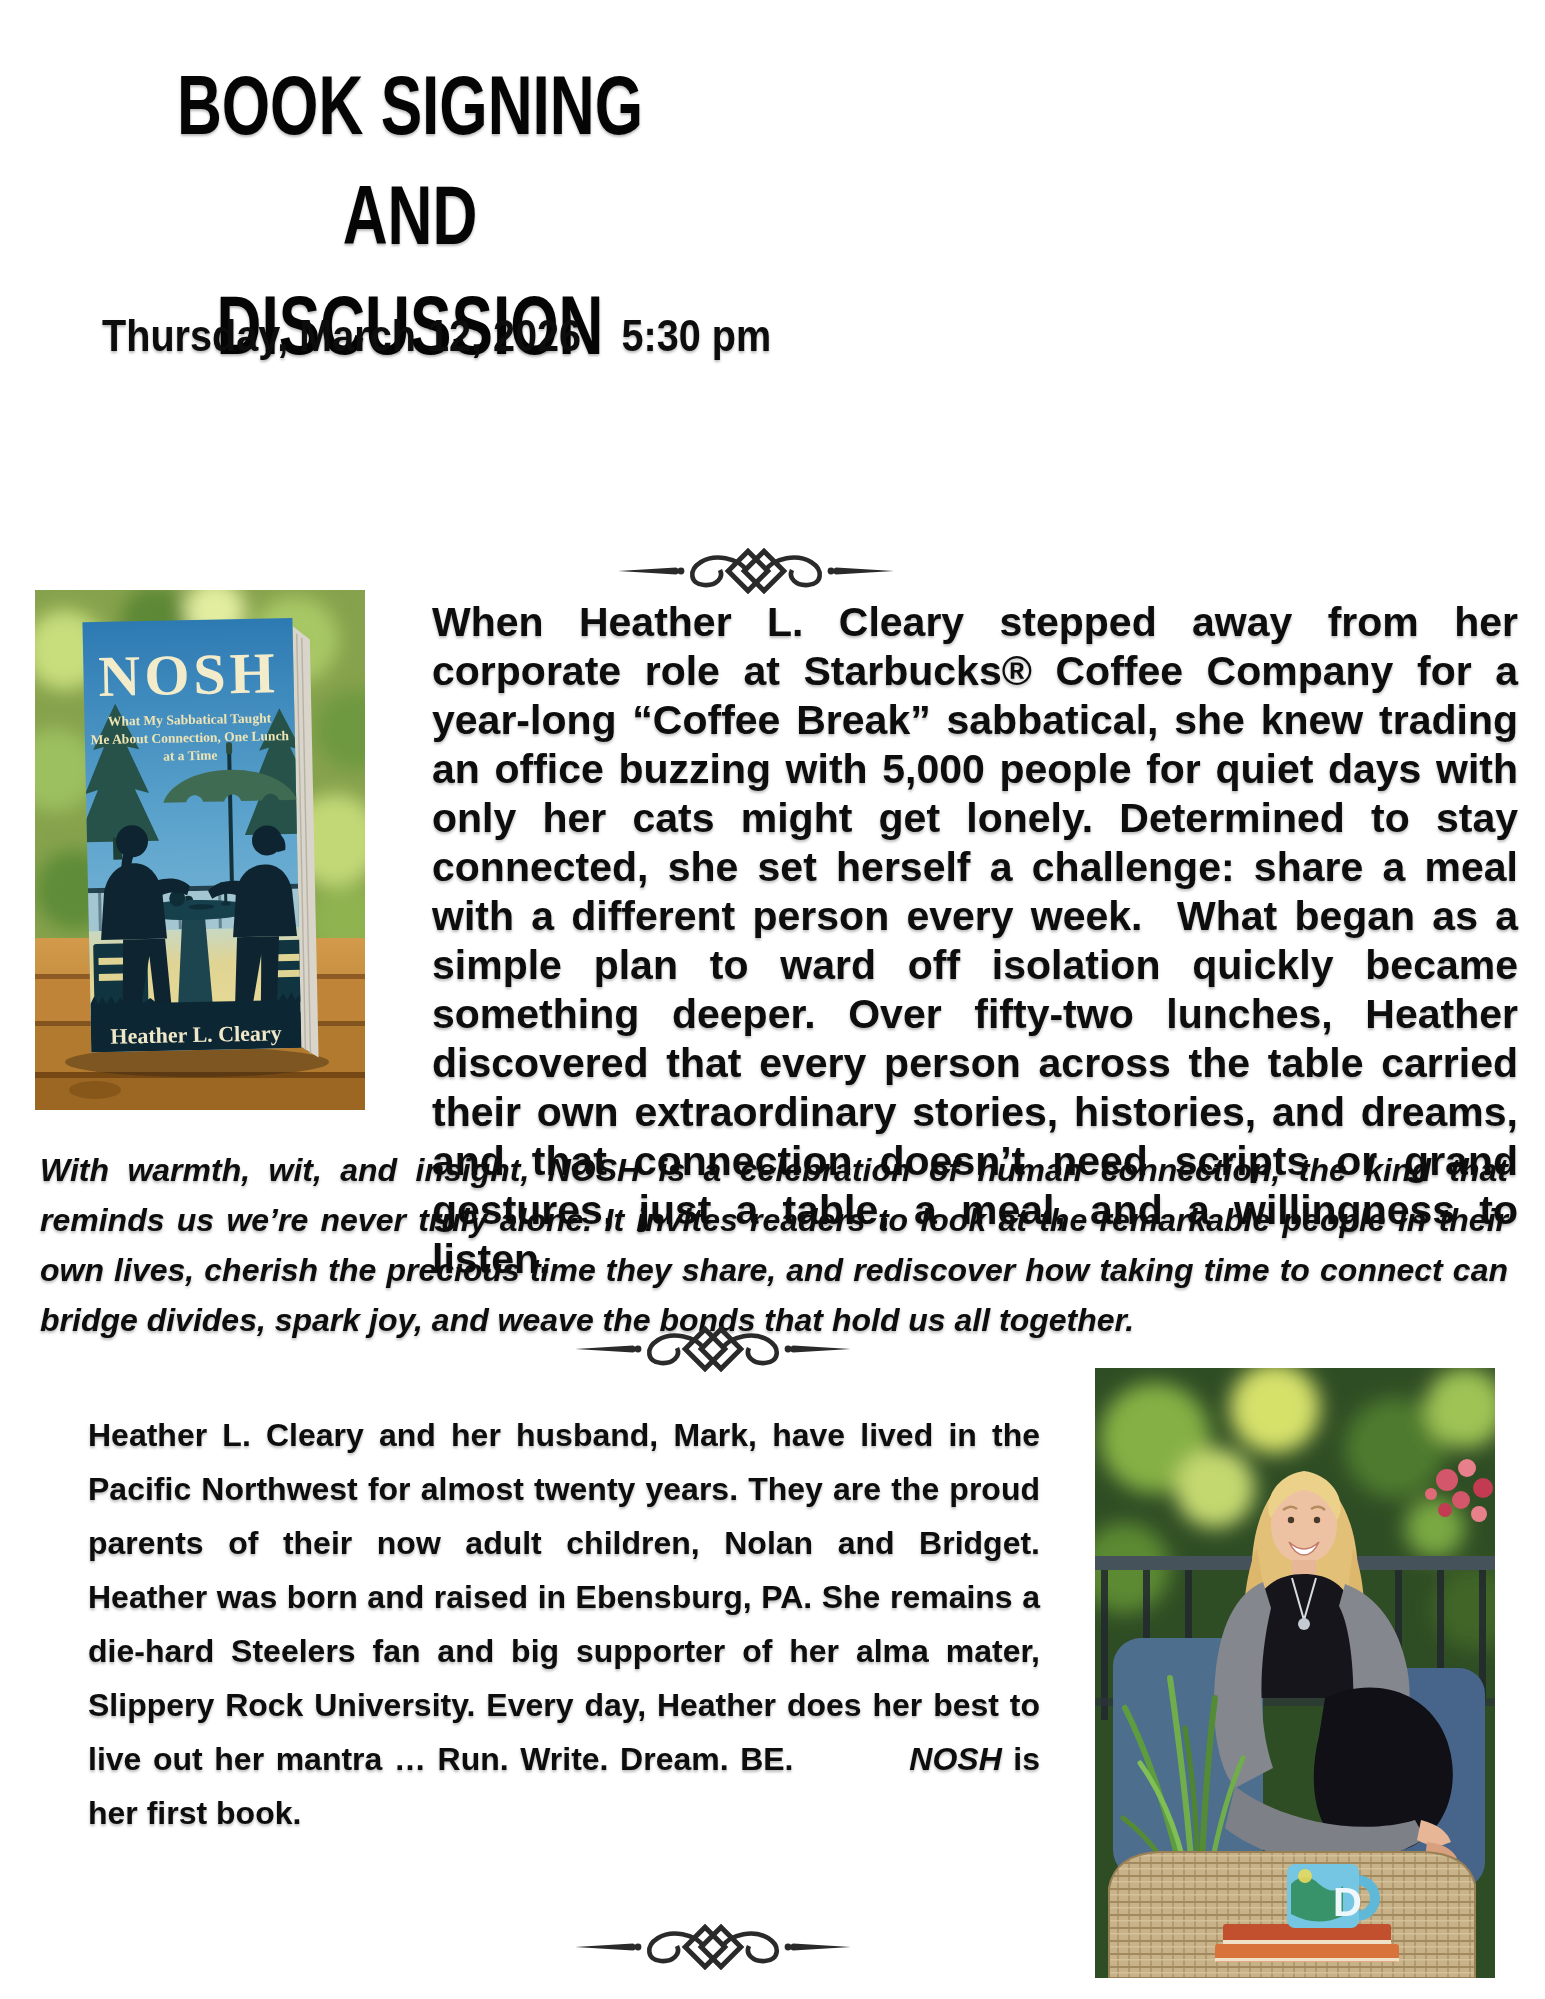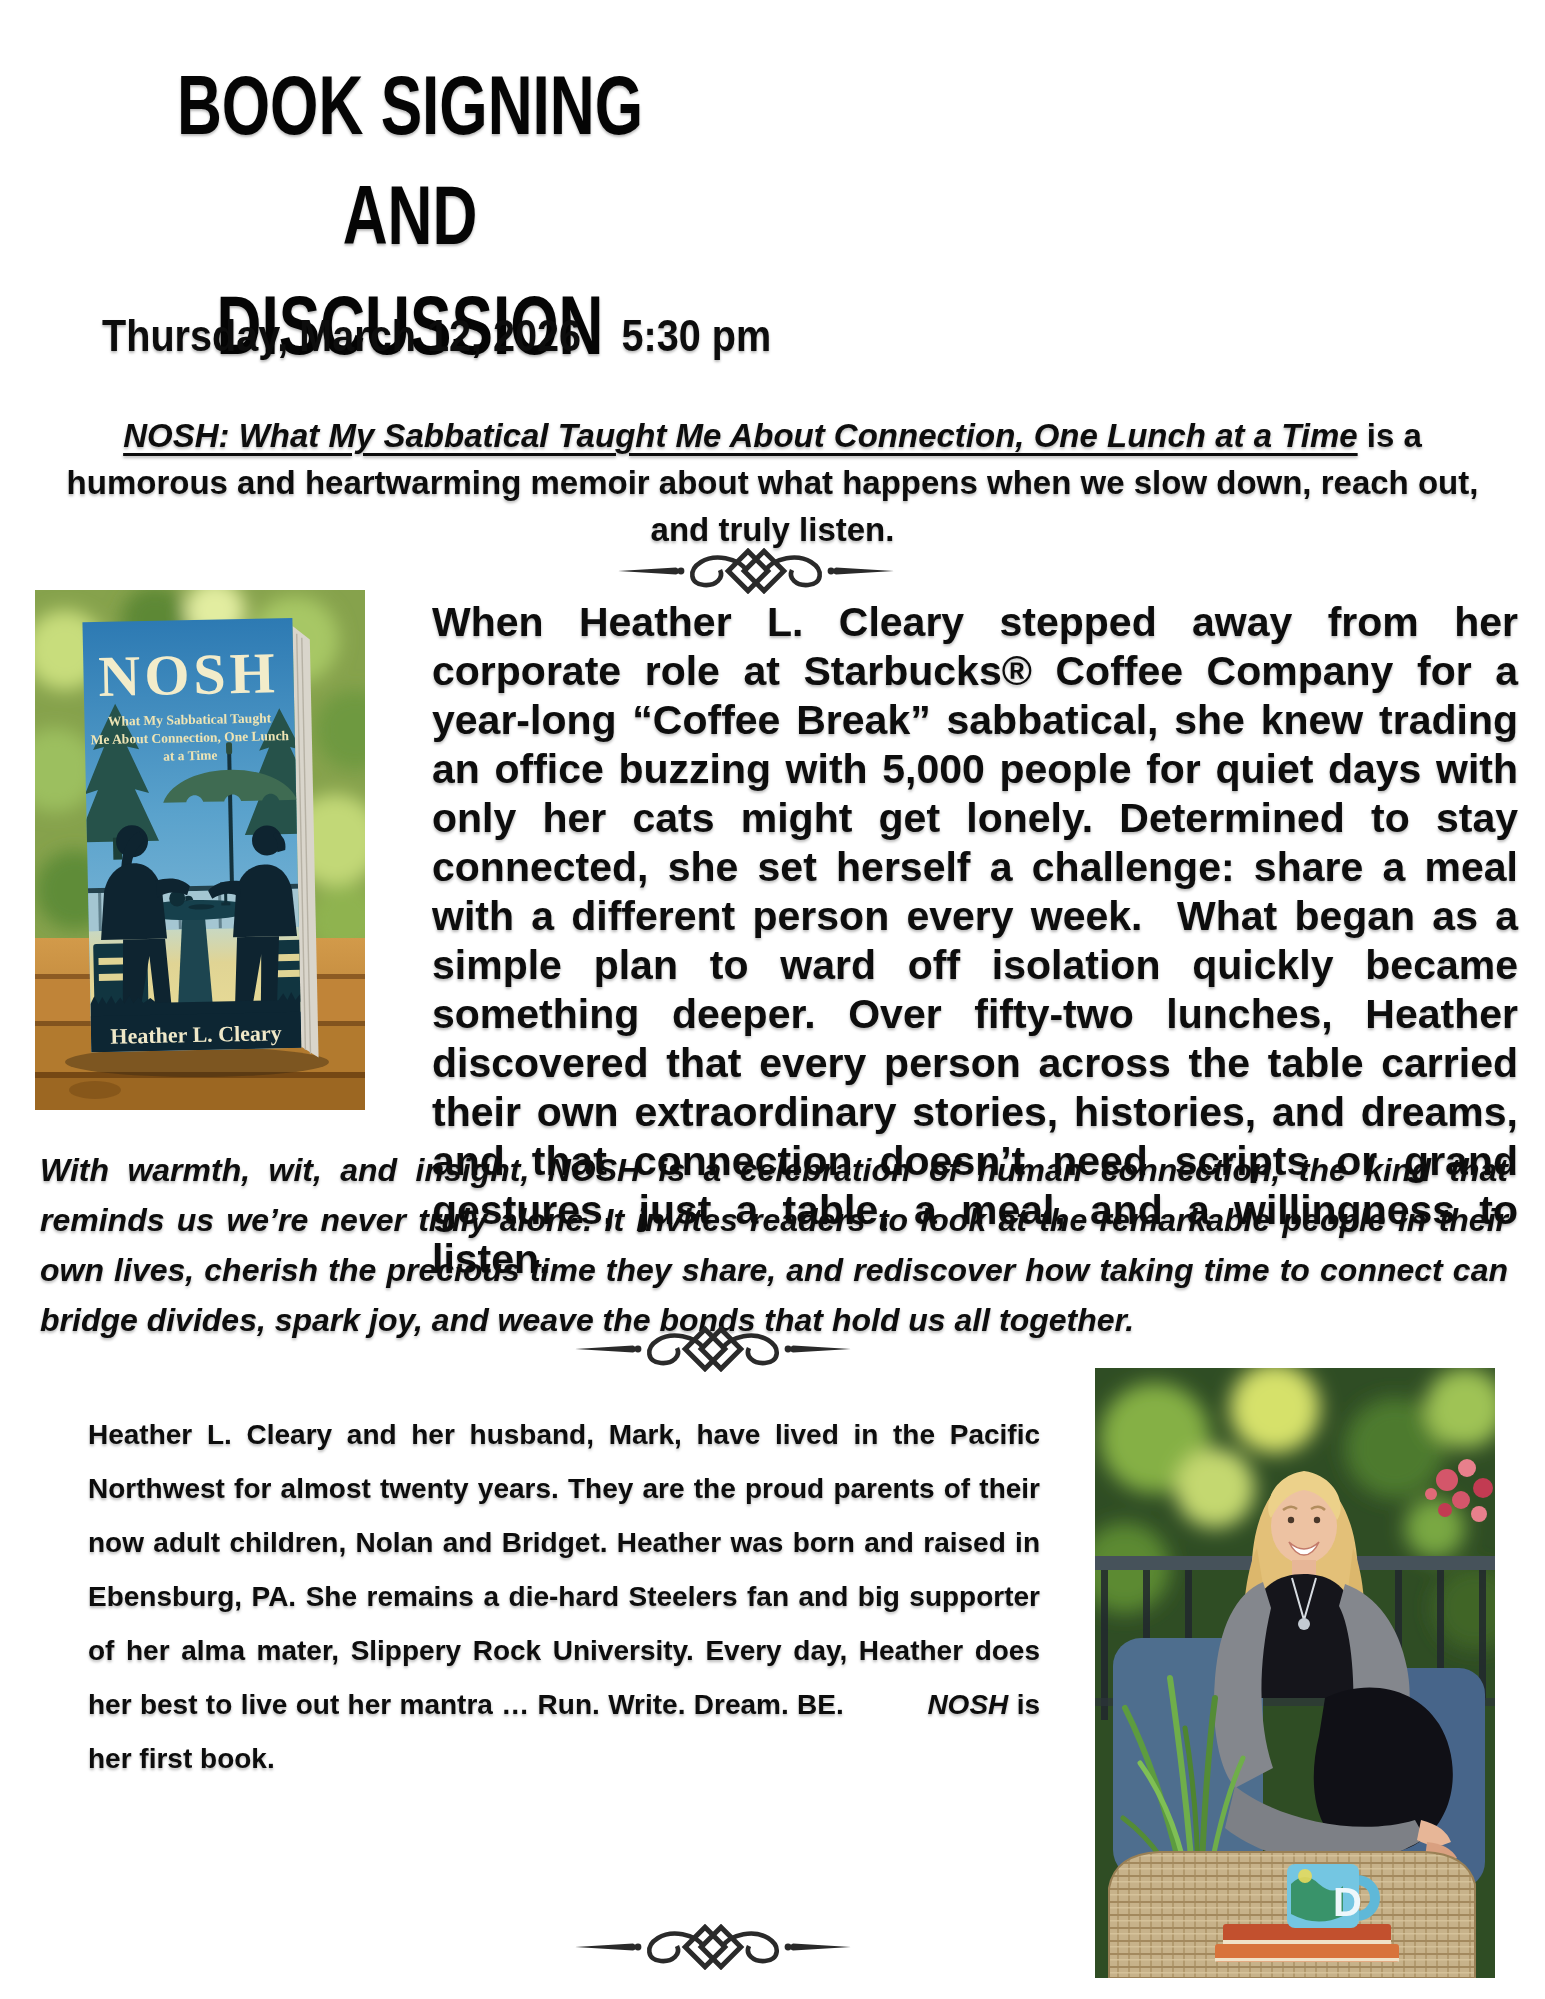--- a/index.html
+++ b/index.html
@@ -19,43 +19,40 @@
   .intro .booktitle{font-style:italic;text-decoration:underline;text-decoration-thickness:3px;text-underline-offset:6px;}
   
   .flourish{display:block;}
   .div1{left:616px;top:548px;width:280px;height:46px;}
   .div2{left:573px;top:1326px;width:280px;height:46px;}
   .div3{left:573px;top:1924px;width:280px;height:46px;}
   
   .book-photo{left:35px;top:590px;width:330px;height:520px;}
   .para1{left:432px;top:598px;width:1086px;font-weight:bold;font-size:41px;line-height:49px;text-align:justify;}
   .para2{left:40px;top:1145px;width:1468px;font-weight:bold;font-size:32px;line-height:50px;text-align:justify;font-style:italic;}
-  .bio{left:88px;top:1408px;width:952px;font-weight:bold;font-size:28px;line-height:54px;text-align:justify;}
+  .bio{left:88px;top:1408px;width:952px;font-weight:bold;font-size:32px;line-height:54px;text-align:justify;}
   .bio .nosh{font-style:italic;}
   .author-photo{left:1095px;top:1368px;width:400px;height:612px;}
   svg text{user-select:none;}
 </style>
 </head>
 <body>
 
 <div class="page">
 
   <div class="abs title shadowed">
     <div>BOOK SIGNING AND</div>
     <div>DISCUSSION</div>
   </div>
 
   <div class="abs date-row shadowed">
     <span>Thursday, March 12, 2026</span><span class="date-gap"></span><span>5:30 pm</span>
   </div>
 
 
-  <div class="abs intro shadowed">
-    <span class="booktitle">NOSH: What My Sabbatical Taught Me About Connection, One Lunch at a Time</span><span> is a humorous and heartwarming memoir about what happens when we slow down, reach out, and truly listen.</span>
-  </div>
 
   <svg class="abs flourish div1" viewBox="0 0 280 46">
     <path d="M2,23 L60,19.4 Q68,23 60,26.6 Z" fill="#2a2a2a"></path>
     <circle cx="65" cy="23" r="3.4" fill="#2a2a2a"></circle>
     <path d="M278,23 L220,19.4 Q212,23 220,26.6 Z" fill="#2a2a2a"></path>
     <circle cx="215" cy="23" r="3.4" fill="#2a2a2a"></circle>
     <g fill="none" stroke="#2a2a2a" stroke-width="4.6">
       <path d="M131,23 C122,9 98,6 85,14 C72,22 74,36 88,37 C100,38 108,30 104,22"></path>
       <path d="M149,23 C158,9 182,6 195,14 C208,22 206,36 192,37 C180,38 172,30 176,22"></path>
       <rect x="118" y="9" width="28" height="28" transform="rotate(45 132 23)" stroke-width="5"></rect>

